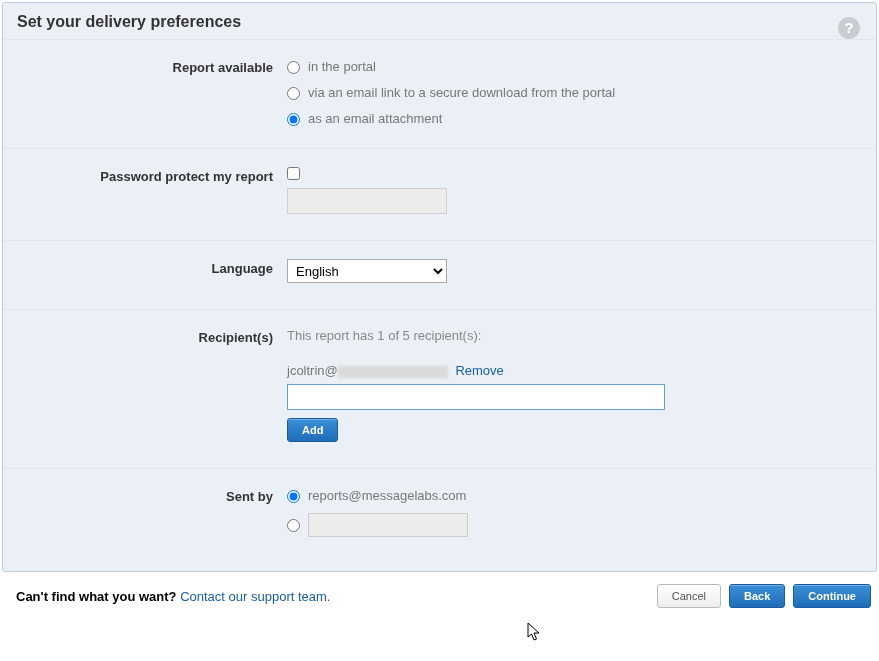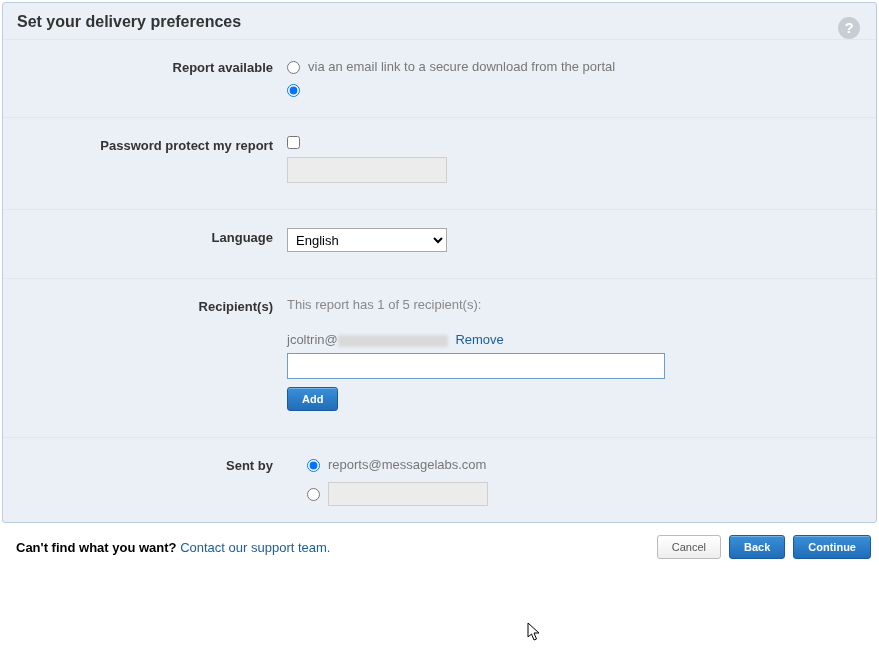--- a/index.html
+++ b/index.html
@@ -166,24 +166,29 @@
   <div class="panel-header">
     <span class="panel-title">Set your delivery preferences</span>
     <span class="help-icon">?</span>
   </div>
 
   <div class="section" style="padding-bottom:20px;">
     <div class="section-label">Report available</div>
     <div class="section-body">
       <div class="radio-line">
         <input type="radio" name="ra" style="">
+        <span>in the portal</span>
+      </div>
+      <div class="radio-line">
+        <input type="radio" name="ra" style="">
         <span>via an email link to a secure download from the portal</span>
       </div>
       <div class="radio-line" style="margin-bottom:0;">
         <input type="radio" name="ra" checked="" style="">
+        <span>as an email attachment</span>
       </div>
     </div>
   </div>
 
   <div class="section">
     <div class="section-label">Password protect my report</div>
     <div class="section-body">
       <div class="check-line" style="margin-bottom:4px;">
         <input type="checkbox" style="">
       </div>
@@ -206,21 +211,21 @@
       <div class="rcpt-info">This report has 1 of 5 recipient(s):</div>
       <div class="rcpt-line">
         <span>jcoltrin@</span><span class="blur">hidden</span>
         <span class="remove-link">Remove</span>
       </div>
       <input type="text" class="rcpt-input" value="" style=""><br>
       <span class="btn btn-primary">Add</span>
     </div>
   </div>
 
-  <div class="section" style="padding-bottom:16px;gap:20px;">
+  <div class="section" style="padding-bottom:34px;">
     <div class="section-label">Sent by</div>
     <div class="section-body">
       <div class="radio-line">
         <input type="radio" name="sb" checked="" style="">
         <span>reports@messagelabs.com</span>
       </div>
       <div class="radio-line" style="margin-bottom:0;">
         <input type="radio" name="sb" style="">
         <input type="text" class="sentby-alt-input" disabled="" value="" style="">
       </div>

